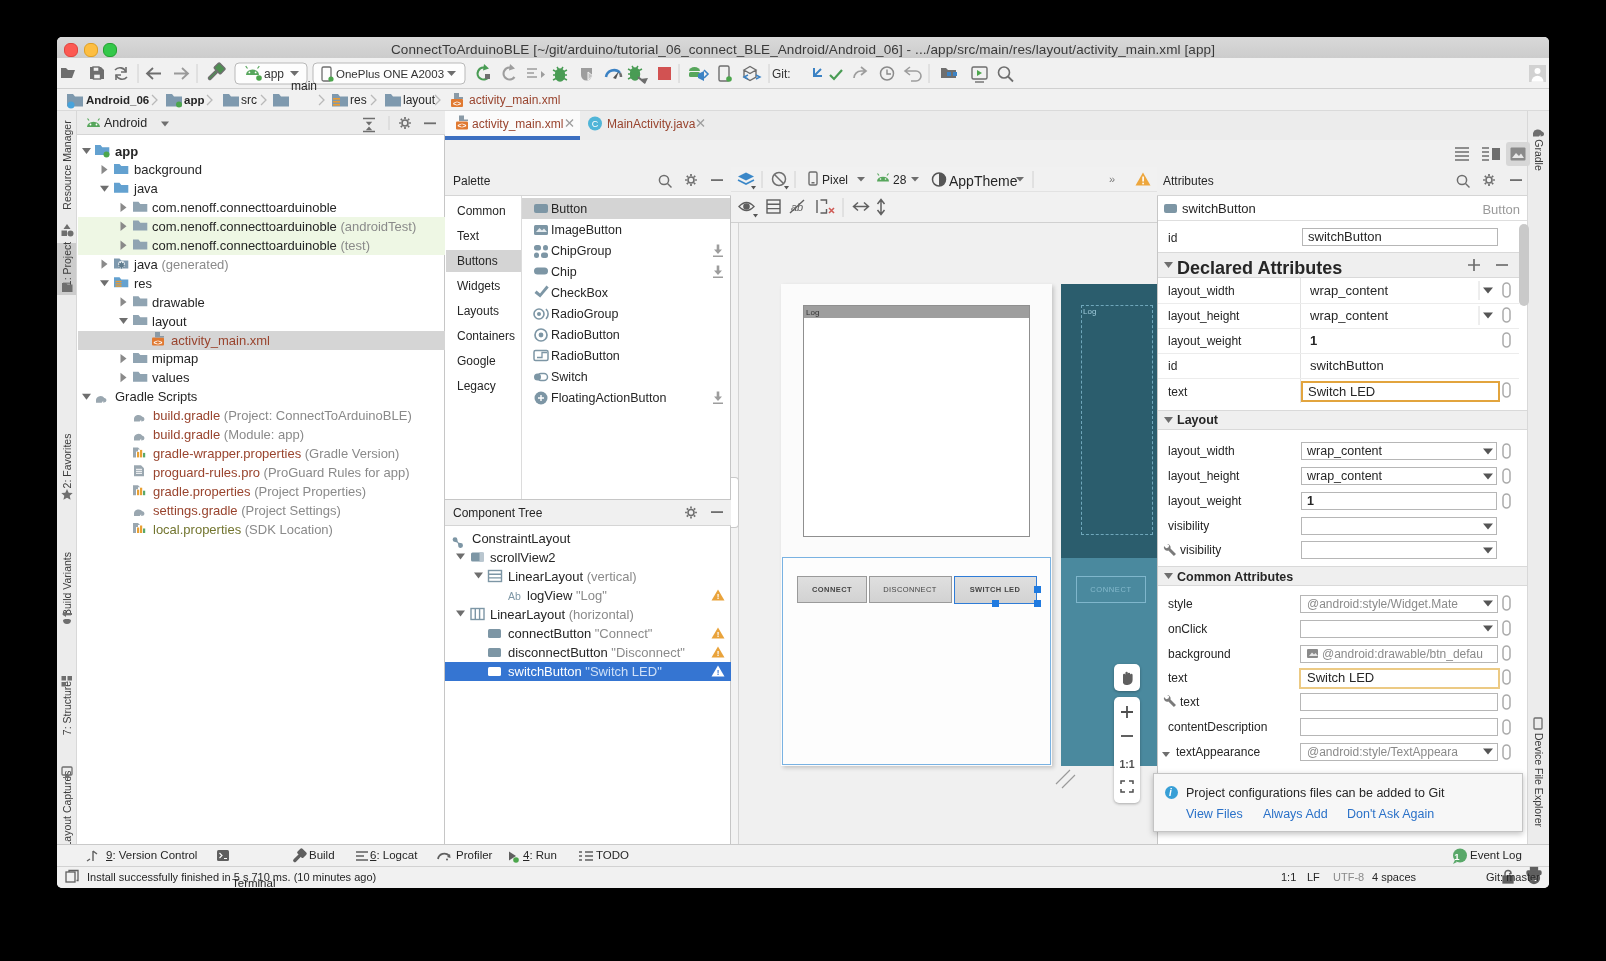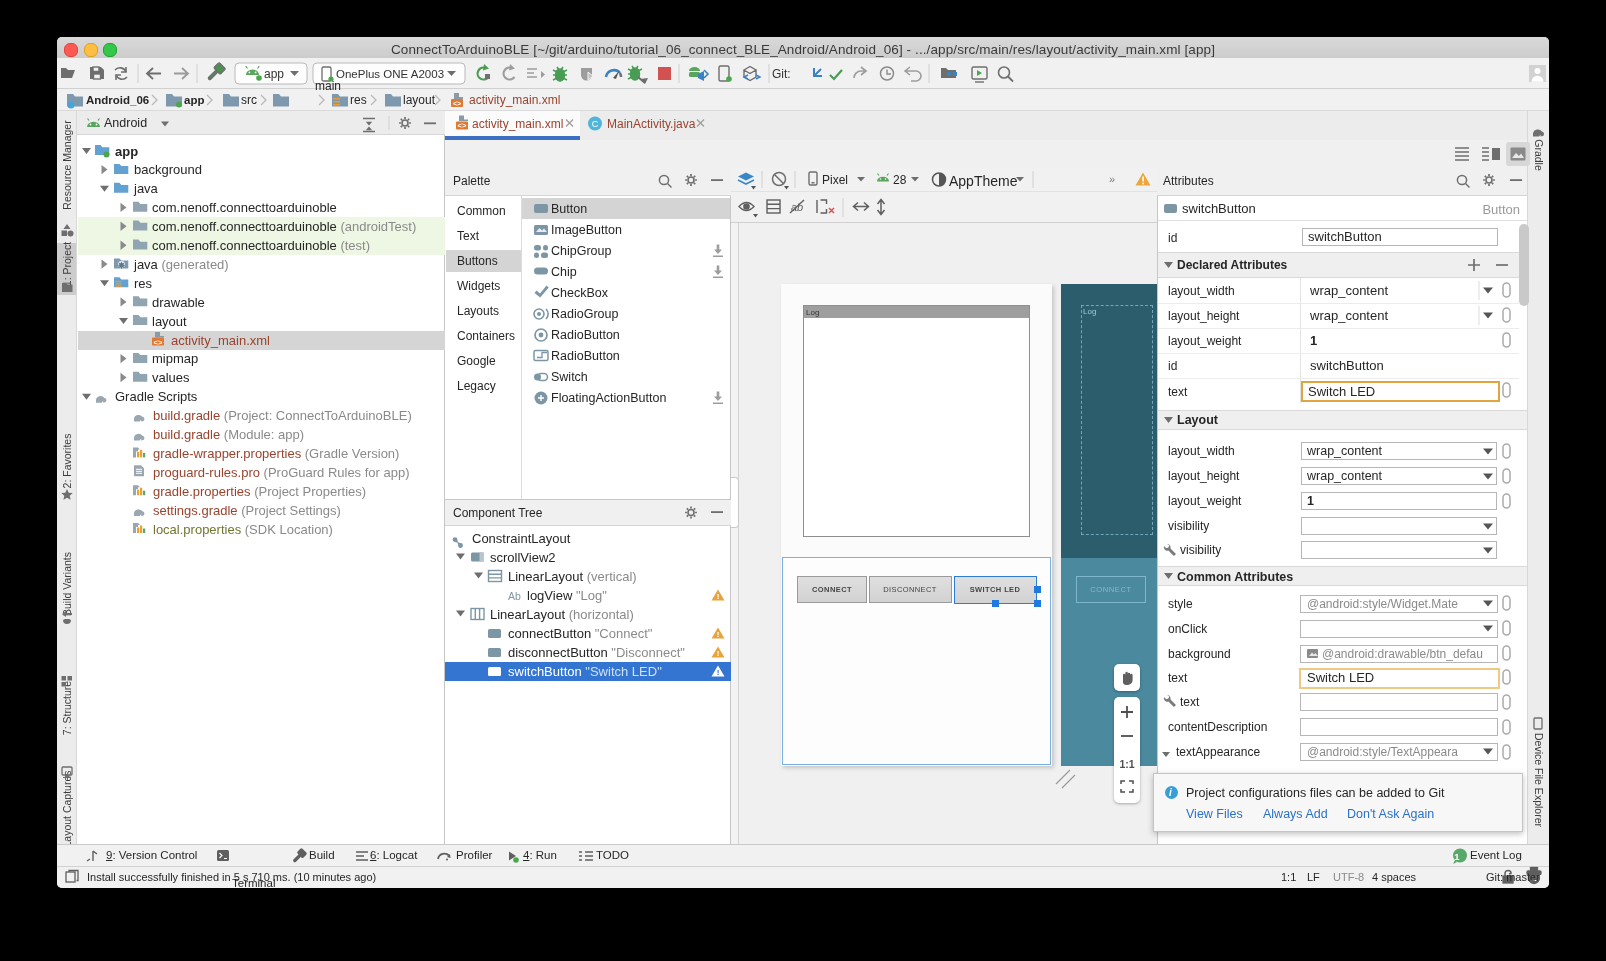--- a/index.html
+++ b/index.html
@@ -146,21 +146,21 @@
       <path d="M150 6 l5 5 -5 5"></path>
       <path d="M204 6 l5 5 -5 5"></path>
       <path d="M262 6 l5 5 -5 5"></path>
       <path d="M314 6 l5 5 -5 5"></path>
       <path d="M378 6 l5 5 -5 5"></path>
   </g>
 </svg>
 <div class="t" style="left:86px;top:93.5px;font-weight:bold;font-size:11.5px;">Android_06</div>
 <div class="t" style="left:184px;top:93.5px;font-weight:bold;font-size:11.5px;">app</div>
 <div class="t" style="left:241px;top:93px;">src</div>
-<div class="t" style="left:291px;top:79px;margin-left:24px;">main</div>
+<div class="t" style="left:291px;top:79px;">main</div>
 <div class="t" style="left:350px;top:93px;">res</div>
 <div class="t" style="left:403px;top:93px;">layout</div>
 <div class="t brick" style="left:469px;top:93px;">activity_main.xml</div>
 <div class="abs" style="left:57px;top:111px;width:20px;height:733px;background:#ececec;border-right:1px solid #d8d8d8;box-sizing:border-box;"></div>
 <div class="abs" style="left:57px;top:243px;width:19px;height:52px;background:#cccccc;"></div>
 <div class="vc" style="left:67px;top:165px;">Resource Manager</div>
 <div class="vc" style="left:67px;top:264px;">1: Project</div>
 <div class="vc" style="left:67px;top:461px;">2: Favorites</div>
 <div class="vc" style="left:67px;top:584px;">Build Variants</div>
 <div class="vc" style="left:67px;top:708px;">7: Structure</div>
@@ -568,21 +568,21 @@
 <div class="ibx" style="left:1302px;top:228px;width:196px;height:18px;"></div>
 <div class="t" style="left:1308px;top:229px;font-size:13px;">switchButton</div>
 <div class="abs" style="left:1158px;top:252px;width:369px;height:26px;background:#efefef;border-top:1px solid #d9d9d9;border-bottom:1px solid #d9d9d9;box-sizing:border-box;"></div>
 <svg style="left:1158px;top:252px;" width="369" height="26">
     <path d="M6 10 h9 l-4.5 6 z" fill="#6e6e6e"></path>
     <g stroke="#6e6e6e" stroke-width="1.7">
       <path d="M310 13 h12 M316 7 v12"></path>
       <path d="M338 13 h12"></path>
     </g>
   </svg>
-<div class="t" style="left:1177px;top:258px;font-weight:bold;font-size:12px;">Declared Attributes</div>
+<div class="t" style="left:1177px;top:258px;font-weight:bold;font-size:18px;">Declared Attributes</div>
 <div class="abs" style="left:1300px;top:278px;width:1px;height:125px;background:#e3e3e3;"></div>
 <div class="abs" style="left:1158px;top:302.5px;width:361px;height:1px;background:#ececec;"></div>
 <div class="abs" style="left:1158px;top:327.5px;width:361px;height:1px;background:#ececec;"></div>
 <div class="abs" style="left:1158px;top:352.5px;width:361px;height:1px;background:#ececec;"></div>
 <div class="abs" style="left:1158px;top:377.5px;width:361px;height:1px;background:#ececec;"></div>
 <div class="t" style="left:1168px;top:284px;">layout_width</div>
 <div class="t" style="left:1310px;top:283px;font-size:13px;">wrap_content</div>
 <div class="t" style="left:1168px;top:309px;">layout_height</div>
 <div class="t" style="left:1310px;top:308px;font-size:13px;">wrap_content</div>
 <div class="t" style="left:1168px;top:334px;">layout_weight</div>

